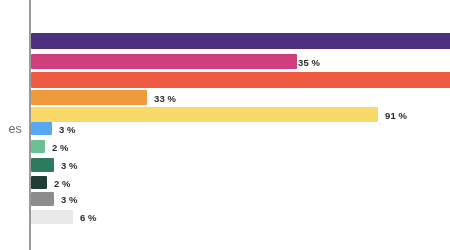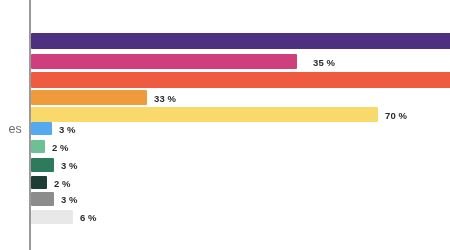--- a/index.html
+++ b/index.html
@@ -86,32 +86,32 @@
   <div id="axis-title">es</div>
 
   <div id="axis-spine"></div>
 
   <div id="plot-area">
       <div class="bar-row" style="top: 33px; height: 16px;">
         <div class="bar" style="width: 420px; background: rgb(77, 48, 127);"></div>
       </div>
       <div class="bar-row" style="top: 54px; height: 15px;">
         <div class="bar" style="width: 266px; background: rgb(208, 63, 125);"></div>
-        <span class="bar-label" style="left: 282px;">35 %</span>
+        <span class="bar-label" style="left: 267px;">35 %</span>
       </div>
       <div class="bar-row" style="top: 72px; height: 16px;">
         <div class="bar" style="width: 420px; background: rgb(239, 91, 64);"></div>
       </div>
       <div class="bar-row" style="top: 90px; height: 15px;">
         <div class="bar" style="width: 116px; background: rgb(240, 154, 62);"></div>
         <span class="bar-label" style="left: 123px;">33 %</span>
       </div>
       <div class="bar-row" style="top: 107px; height: 15px;">
         <div class="bar" style="width: 347px; background: rgb(248, 217, 106);"></div>
-        <span class="bar-label" style="left: 354px;">70 %</span>
+        <span class="bar-label" style="left: 354px;">91 %</span>
       </div>
       <div class="bar-row" style="top: 122px; height: 13px;">
         <div class="bar" style="width: 21px; background: rgb(86, 168, 240);"></div>
         <span class="bar-label" style="left: 28px;">3 %</span>
       </div>
       <div class="bar-row" style="top: 140px; height: 13px;">
         <div class="bar" style="width: 14px; background: rgb(108, 192, 148);"></div>
         <span class="bar-label" style="left: 21px;">2 %</span>
       </div>
       <div class="bar-row" style="top: 158px; height: 14px;">

